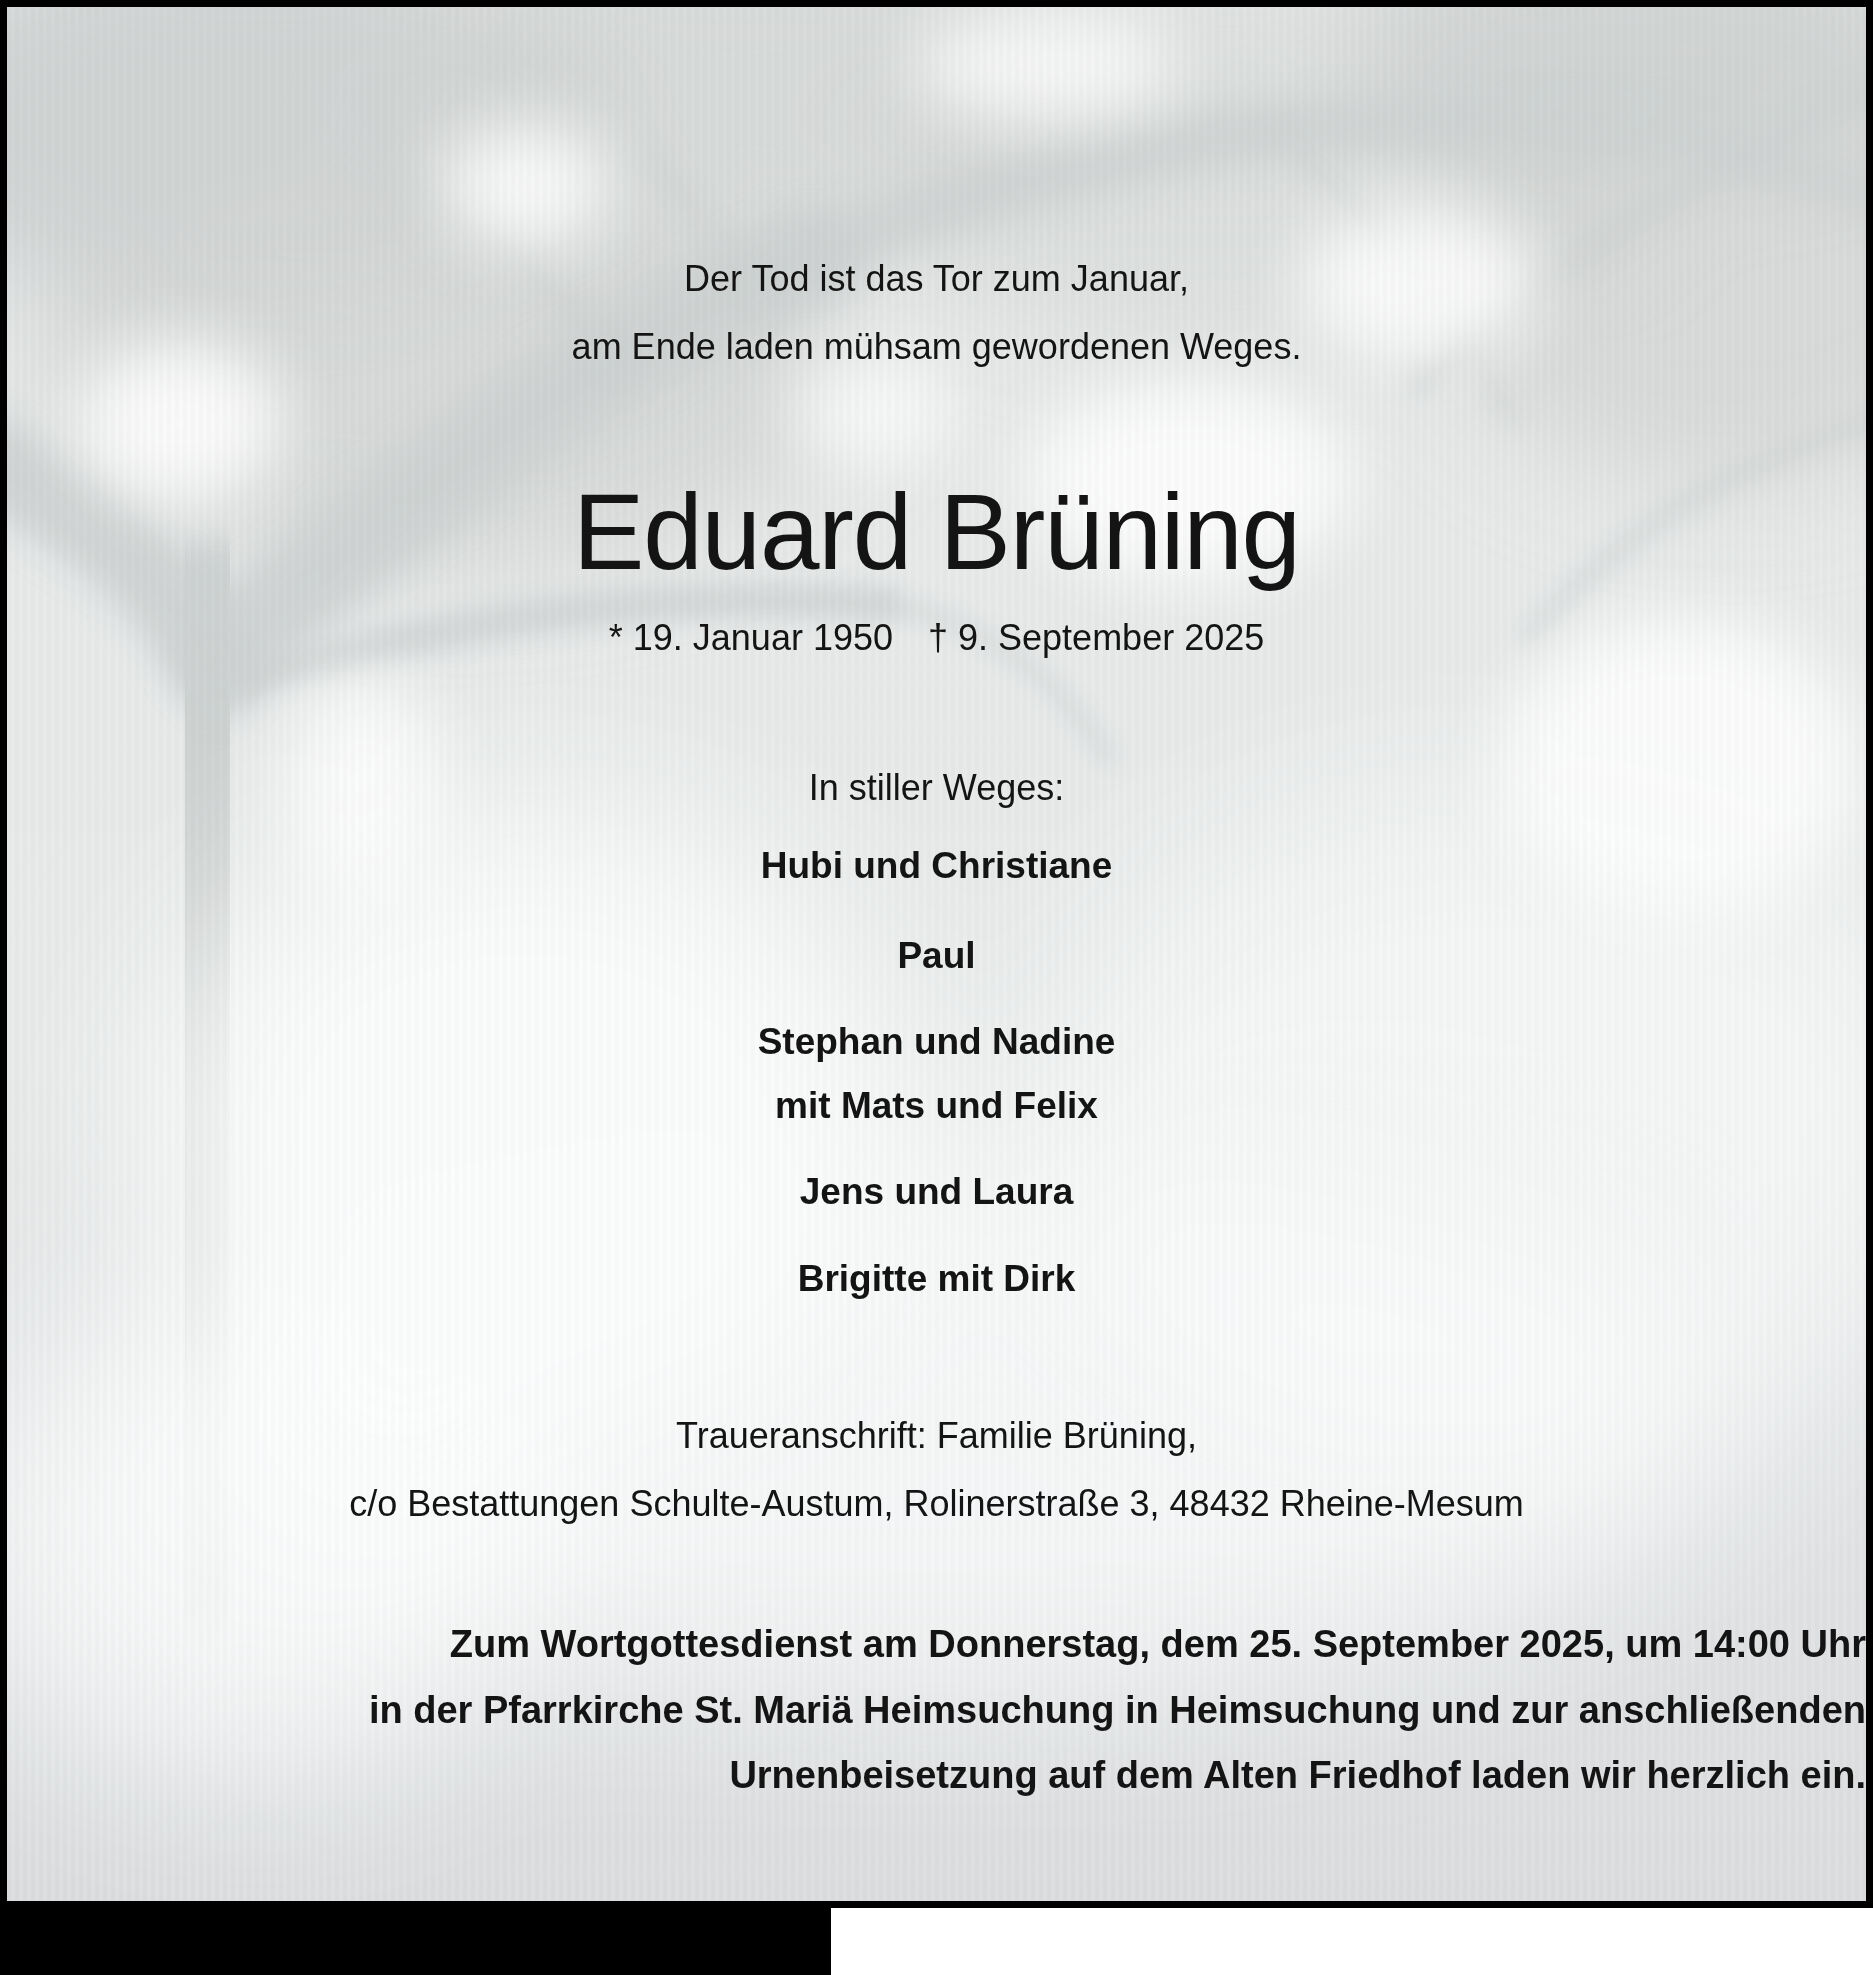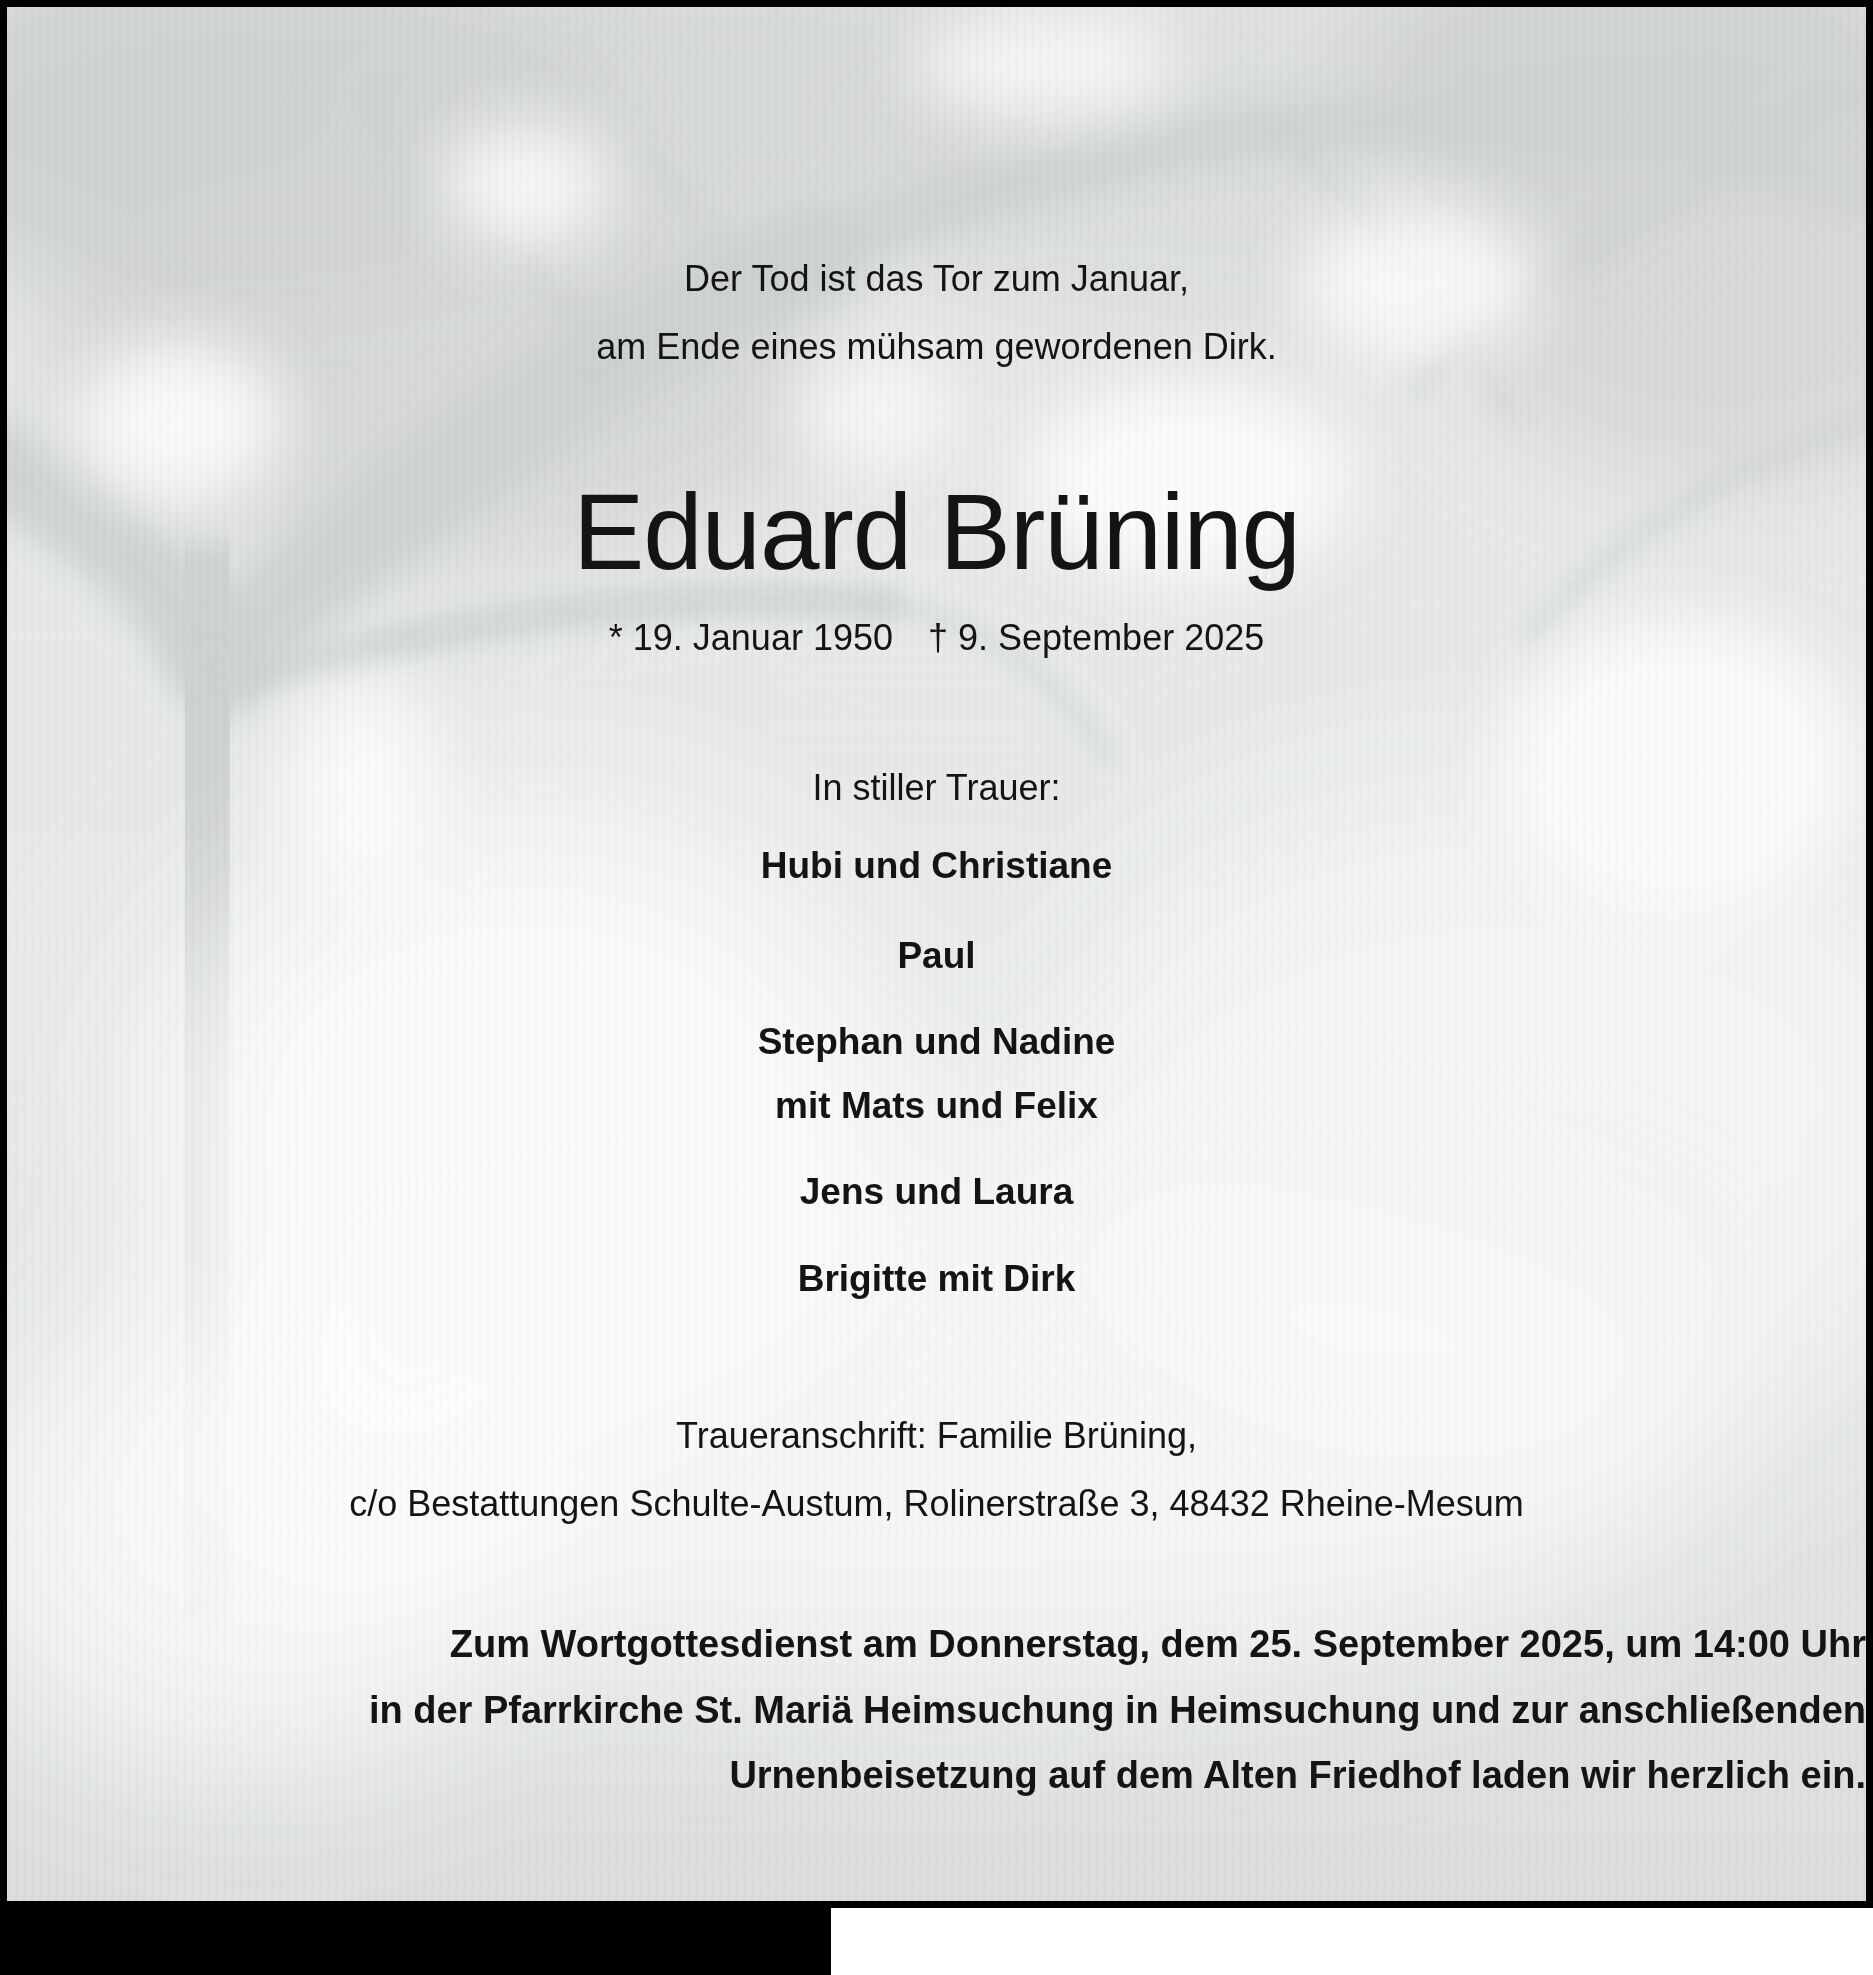--- a/index.html
+++ b/index.html
@@ -131,29 +131,29 @@
       <ellipse cx="430" cy="2650" rx="520" ry="420" opacity="0.8"></ellipse>
       <ellipse cx="1612" cy="2450" rx="1400" ry="480" opacity="0.75"></ellipse>
       <ellipse cx="2600" cy="1950" rx="820" ry="600" opacity="0.65"></ellipse>
     </g>
   </svg>
 
   <div class="content">
 
 
     <div class="line small" style="top:250px">Der Tod ist das Tor zum Januar,</div>
-    <div class="line small" style="top:318px">am Ende eines mühsam gewordenen Dirk.</div>
+    <div class="line small" style="top:318px">am Ende laden mühsam gewordenen Weges.</div>
 
     <div class="line deceased-name" style="top:461px">Eduard Brüning</div>
 
     <div class="line small" style="top:609px">
       <span>* 19. Januar 1950</span><span class="death-part">† 9. September 2025</span>
     </div>
 
-    <div class="line small" style="top:759px">In stiller Trauer:</div>
+    <div class="line small" style="top:759px">In stiller Weges:</div>
 
     <div class="line bold" style="top:836px">Hubi und Christiane</div>
     <div class="line bold" style="top:926px">Paul</div>
     <div class="line bold" style="top:1012px">Stephan und Nadine</div>
     <div class="line bold" style="top:1076px">mit Mats und Felix</div>
     <div class="line bold" style="top:1162px">Jens und Laura</div>
     <div class="line bold" style="top:1249px">Brigitte mit Dirk</div>
 
     <div class="line small" style="top:1407px">Traueranschrift: Familie Brüning,</div>
     <div class="line small" style="top:1475px">c/o Bestattungen Schulte-Austum, Rolinerstraße 3, 48432 Rheine-Mesum</div>

